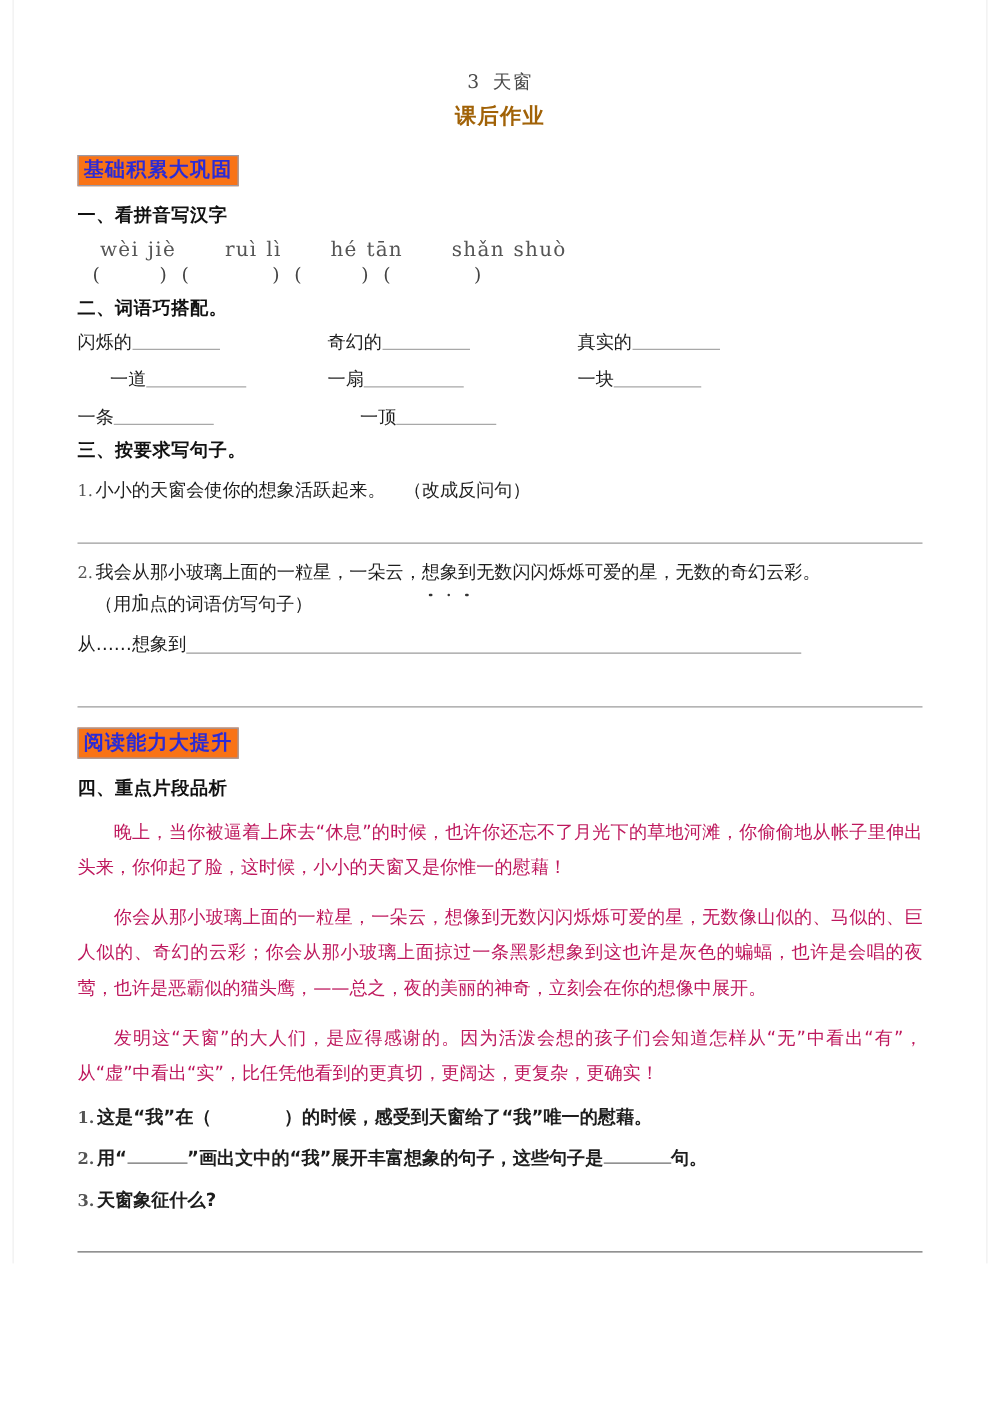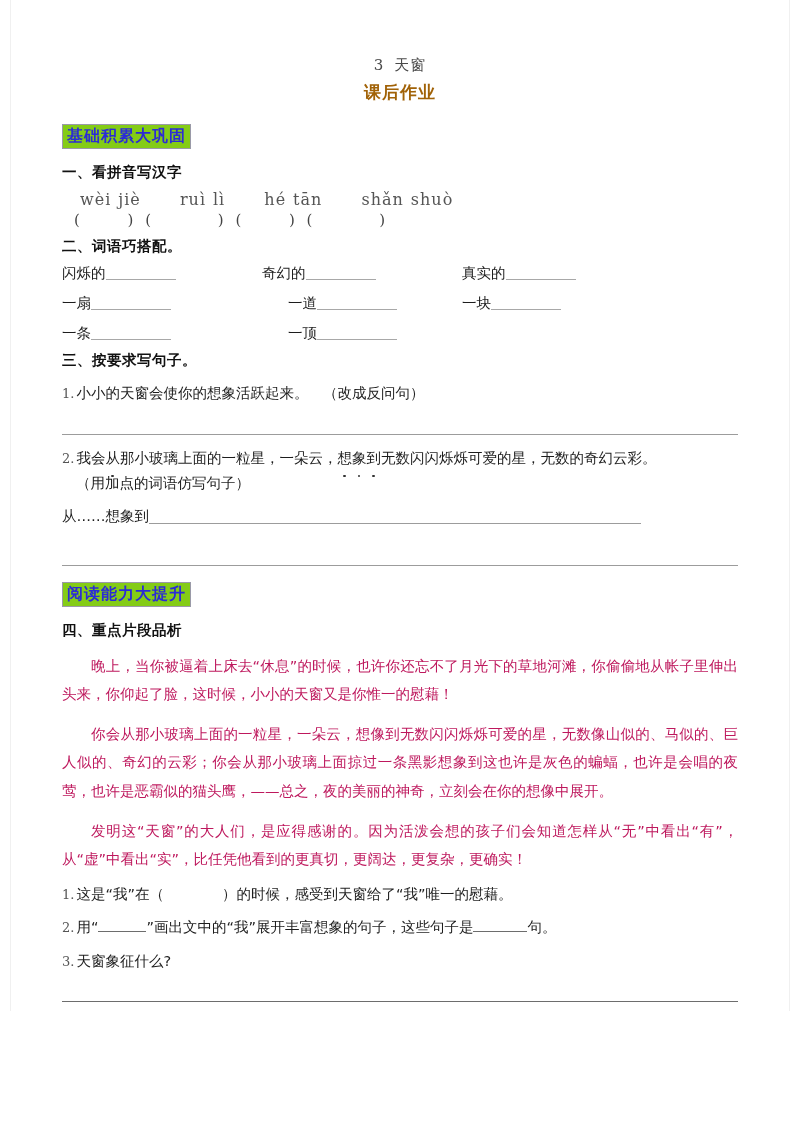--- a/index.html
+++ b/index.html
@@ -53,21 +53,21 @@
     font-weight: bold;
     color: #a16207;
     margin: 0 0 20px 0;
     letter-spacing: 1px;
   }
 
   
   .banner {
     display: inline-block;
     color: #2b2bd6;
-    background: #84cc16;
+    background: #f97316;
     border: 1px solid #9a9aa8;
     font-weight: bold;
     font-size: 16px;
     letter-spacing: 1px;
     padding: 1px 4px 2px 4px;
     margin: 0 0 6px 0;
     line-height: 1.25;
   }
 
   .sec-title {
@@ -182,20 +182,21 @@
     margin: 12px 0 2px 0;
     text-align: justify;
     text-indent: 2em;
   }
 
   .read-q {
     font-size: 14.5px;
     color: #1d1d1d;
     margin: 7px 0 0 0;
     line-height: 1.85;
+    font-weight: bold;
   }
   .gap-paren {
     display: inline-block;
     width: 58px;
     text-align: center;
   }
   .gap-under {
     display: inline-block;
     border-bottom: 1px solid #6d6d6d;
     height: 13px;
@@ -269,22 +270,22 @@
       <span class="paren">(              )</span>
     </div>
 
     <div class="sec-title">二、词语巧搭配。</div>
 
     <div class="match-grid">
       <div class="match-cell"><span>闪烁的</span><span class="blank w70"></span></div>
       <div class="match-cell"><span>奇幻的</span><span class="blank w70"></span></div>
 
       <div class="match-cell"><span>真实的</span><span class="blank w70"></span></div>
+      <div class="match-cell indent"><span>一道</span><span class="blank w80"></span></div>
       <div class="match-cell"><span>一扇</span><span class="blank w80"></span></div>
-      <div class="match-cell indent"><span>一道</span><span class="blank w80"></span></div>
 
       <div class="match-cell"><span>一块</span><span class="blank w70"></span></div>
       <div class="match-cell"><span>一条</span><span class="blank w80"></span></div>
       <div class="match-cell indent"><span>一顶</span><span class="blank w80"></span></div>
     </div>
 
     <div class="sec-title">三、按要求写句子。</div>
 
     <div class="q-line">
       <span class="q-num">1.</span><span>小小的天窗会使你的想象活跃起来。</span>　<span>（改成反问句）</span>

